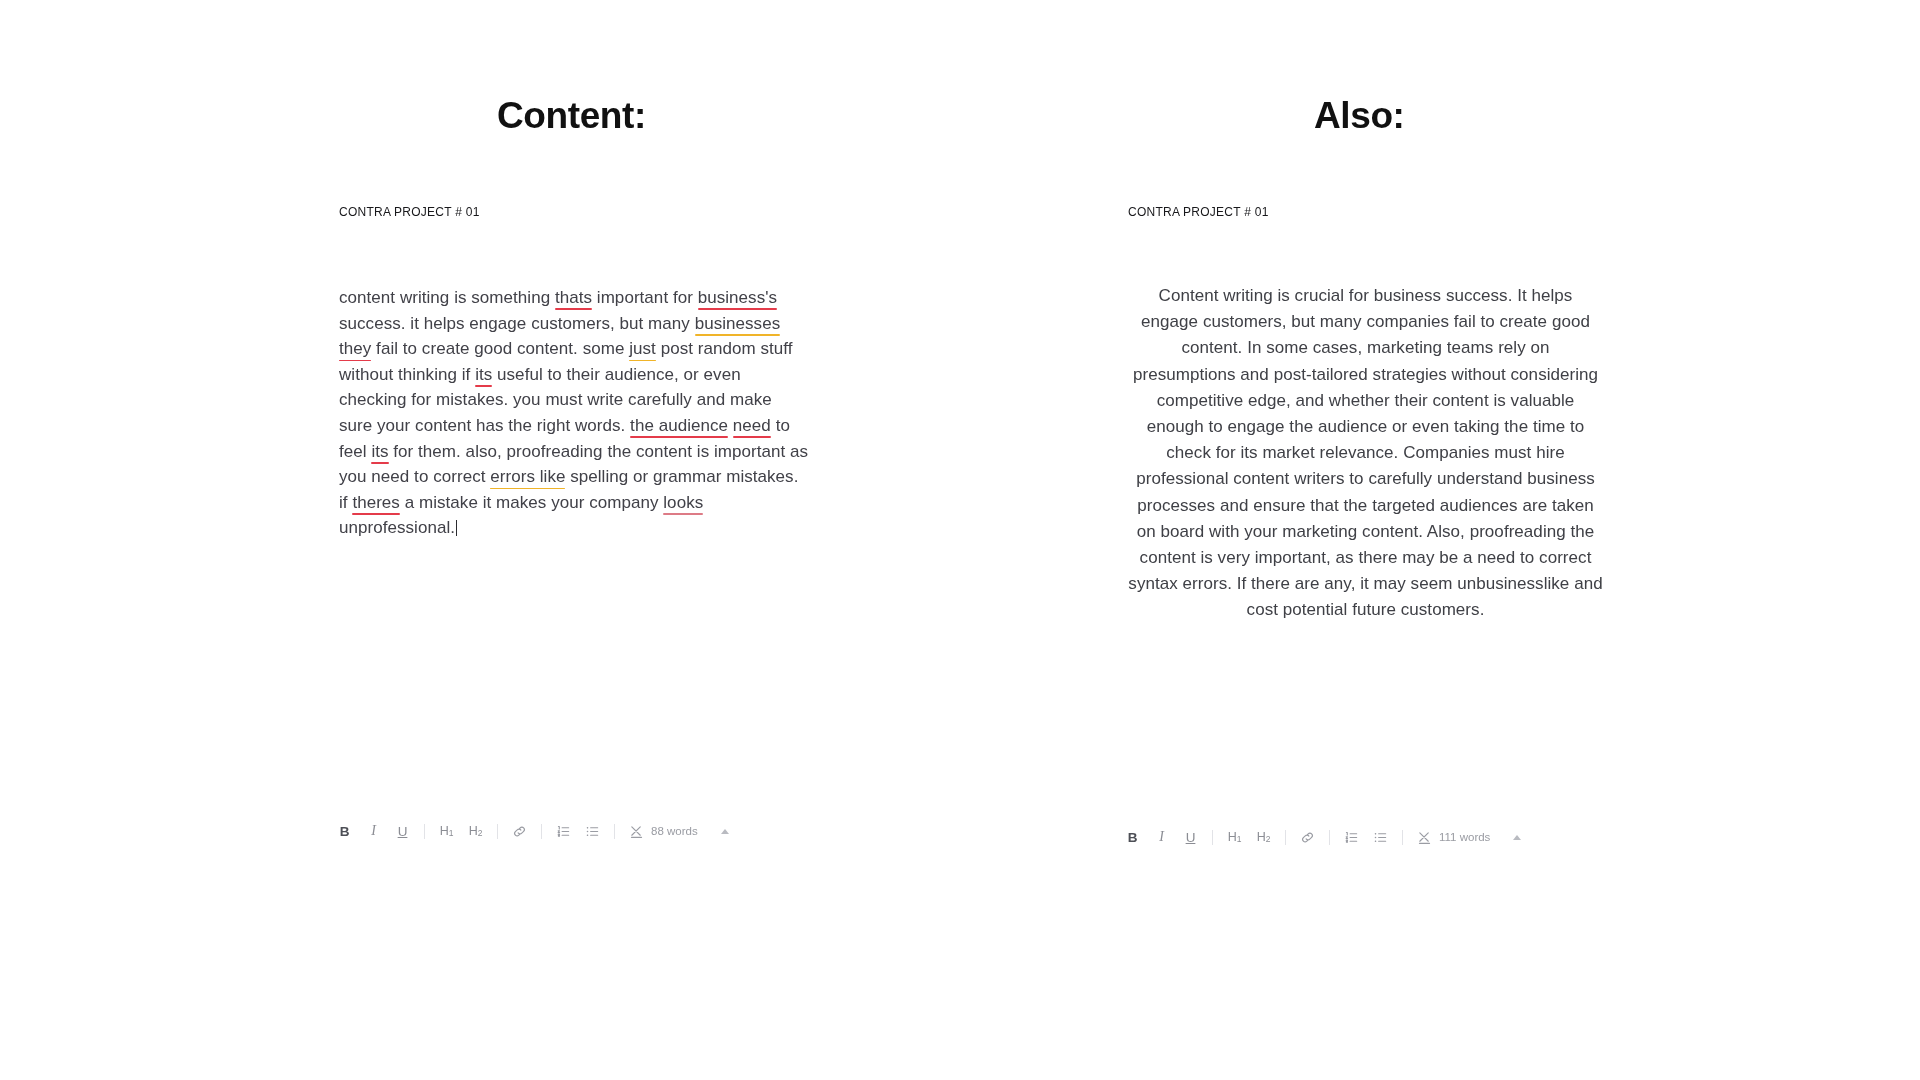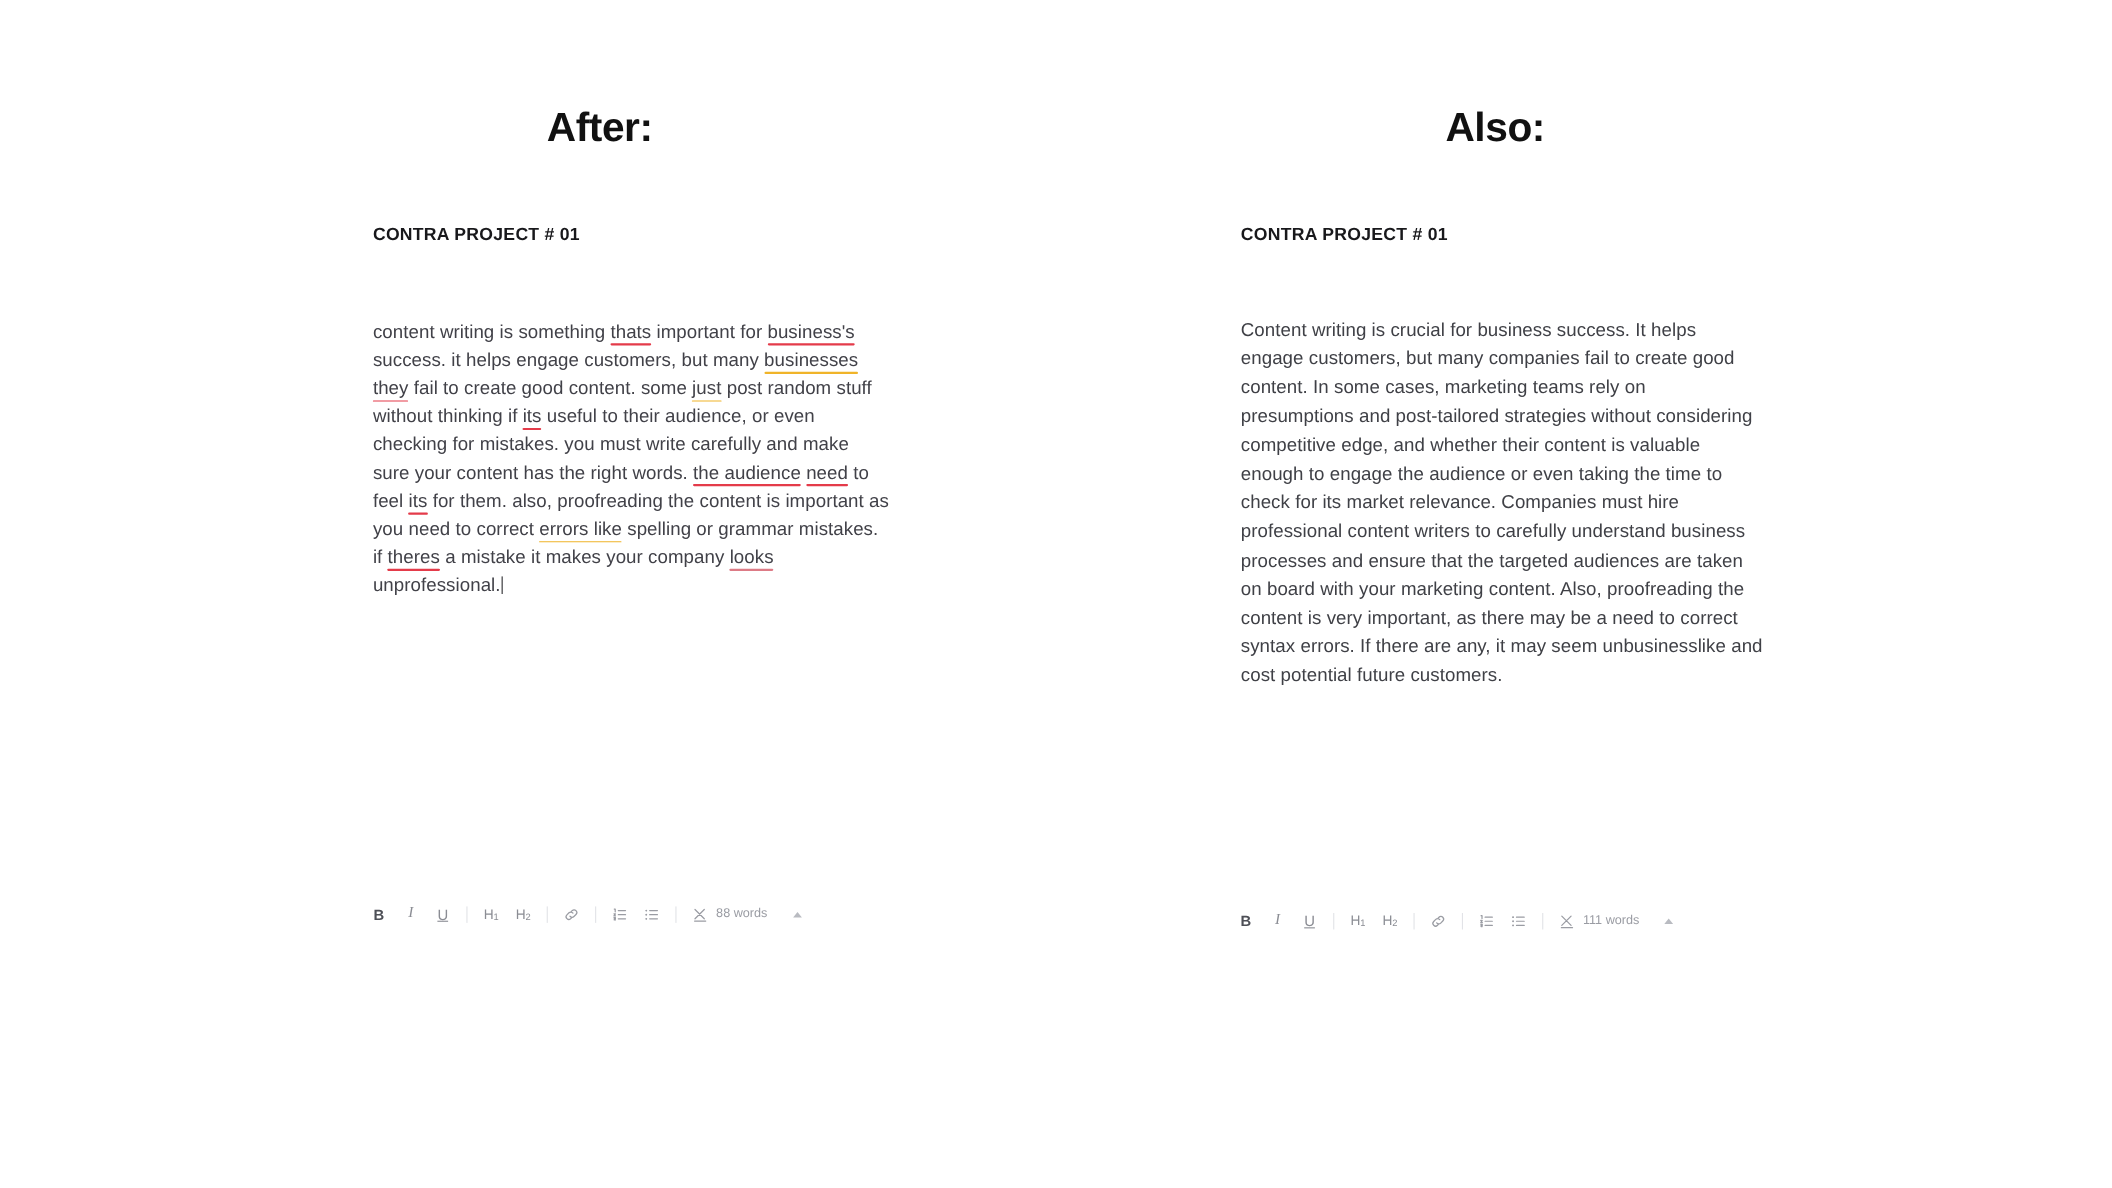--- a/index.html
+++ b/index.html
@@ -35,39 +35,40 @@
   
   .editor-panel {
     position: absolute;
     top: 205px;
     background: #ffffff;
   }
   #panel-before { left: 339px; width: 470px; }
   #panel-after  { left: 1128px; width: 475px; }
 
   .doc-title {
-    font-size: 16px;
-    font-weight: 700;
+    font-size: 12px;
+    font-weight: 400;
     color: #18181b;
     letter-spacing: 0.25px;
     margin: 0 0 66px 0;
     white-space: nowrap;
   }
   #panel-after .doc-title { margin-bottom: 64px; }
 
   .doc-body {
     font-size: 17px;
     line-height: 25.6px;
     color: #414148;
     margin: 0;
     letter-spacing: 0.05px;
   }
   #panel-after .doc-body {
     color: #3f4046;
     line-height: 26.2px;
+    text-align: center;
   }
 
   
   .err {
     position: relative;
     white-space: nowrap;
   }
   .err::after {
     content: "";
     position: absolute;
@@ -153,21 +154,21 @@
     border-left: 4px solid transparent;
     border-right: 4px solid transparent;
     border-bottom: 5px solid #b9bbc1;
   }
 </style>
 </head>
 <body>
 
 <div class="stage">
 
-  <div class="col-heading" id="heading-before">After:</div>
+  <div class="col-heading" id="heading-before">Content:</div>
 
   <div class="col-heading" id="heading-after">Also:</div>
 
   <div class="editor-panel" id="panel-before">
     <div class="doc-title">CONTRA PROJECT # 01</div>
     <div class="doc-body" id="before-body">content writing is something <span class="err err-spell">thats</span> important for <span class="err err-spell">business's</span> success. it helps engage customers, but many <span class="err err-grammar">businesses</span> <span class="err err-spell">they</span> fail to create good content. some <span class="err err-grammar">just</span> post random stuff without thinking if <span class="err err-spell">its</span> useful to their audience, or even checking for mistakes. you must write carefully and make sure your content has the right words. <span class="err err-spell">the audience</span> <span class="err err-spell">need</span> to feel <span class="err err-spell">its</span> for them. also, proofreading the content is important as you need to correct <span class="err err-grammar">errors like</span> spelling or grammar mistakes. if <span class="err err-spell">theres</span> a mistake it makes your company <span class="err err-style">looks</span> unprofessional.<span class="caret"></span></div>
   </div>
 
   <div class="editor-panel" id="panel-after">
     <div class="doc-title">CONTRA PROJECT # 01</div>

